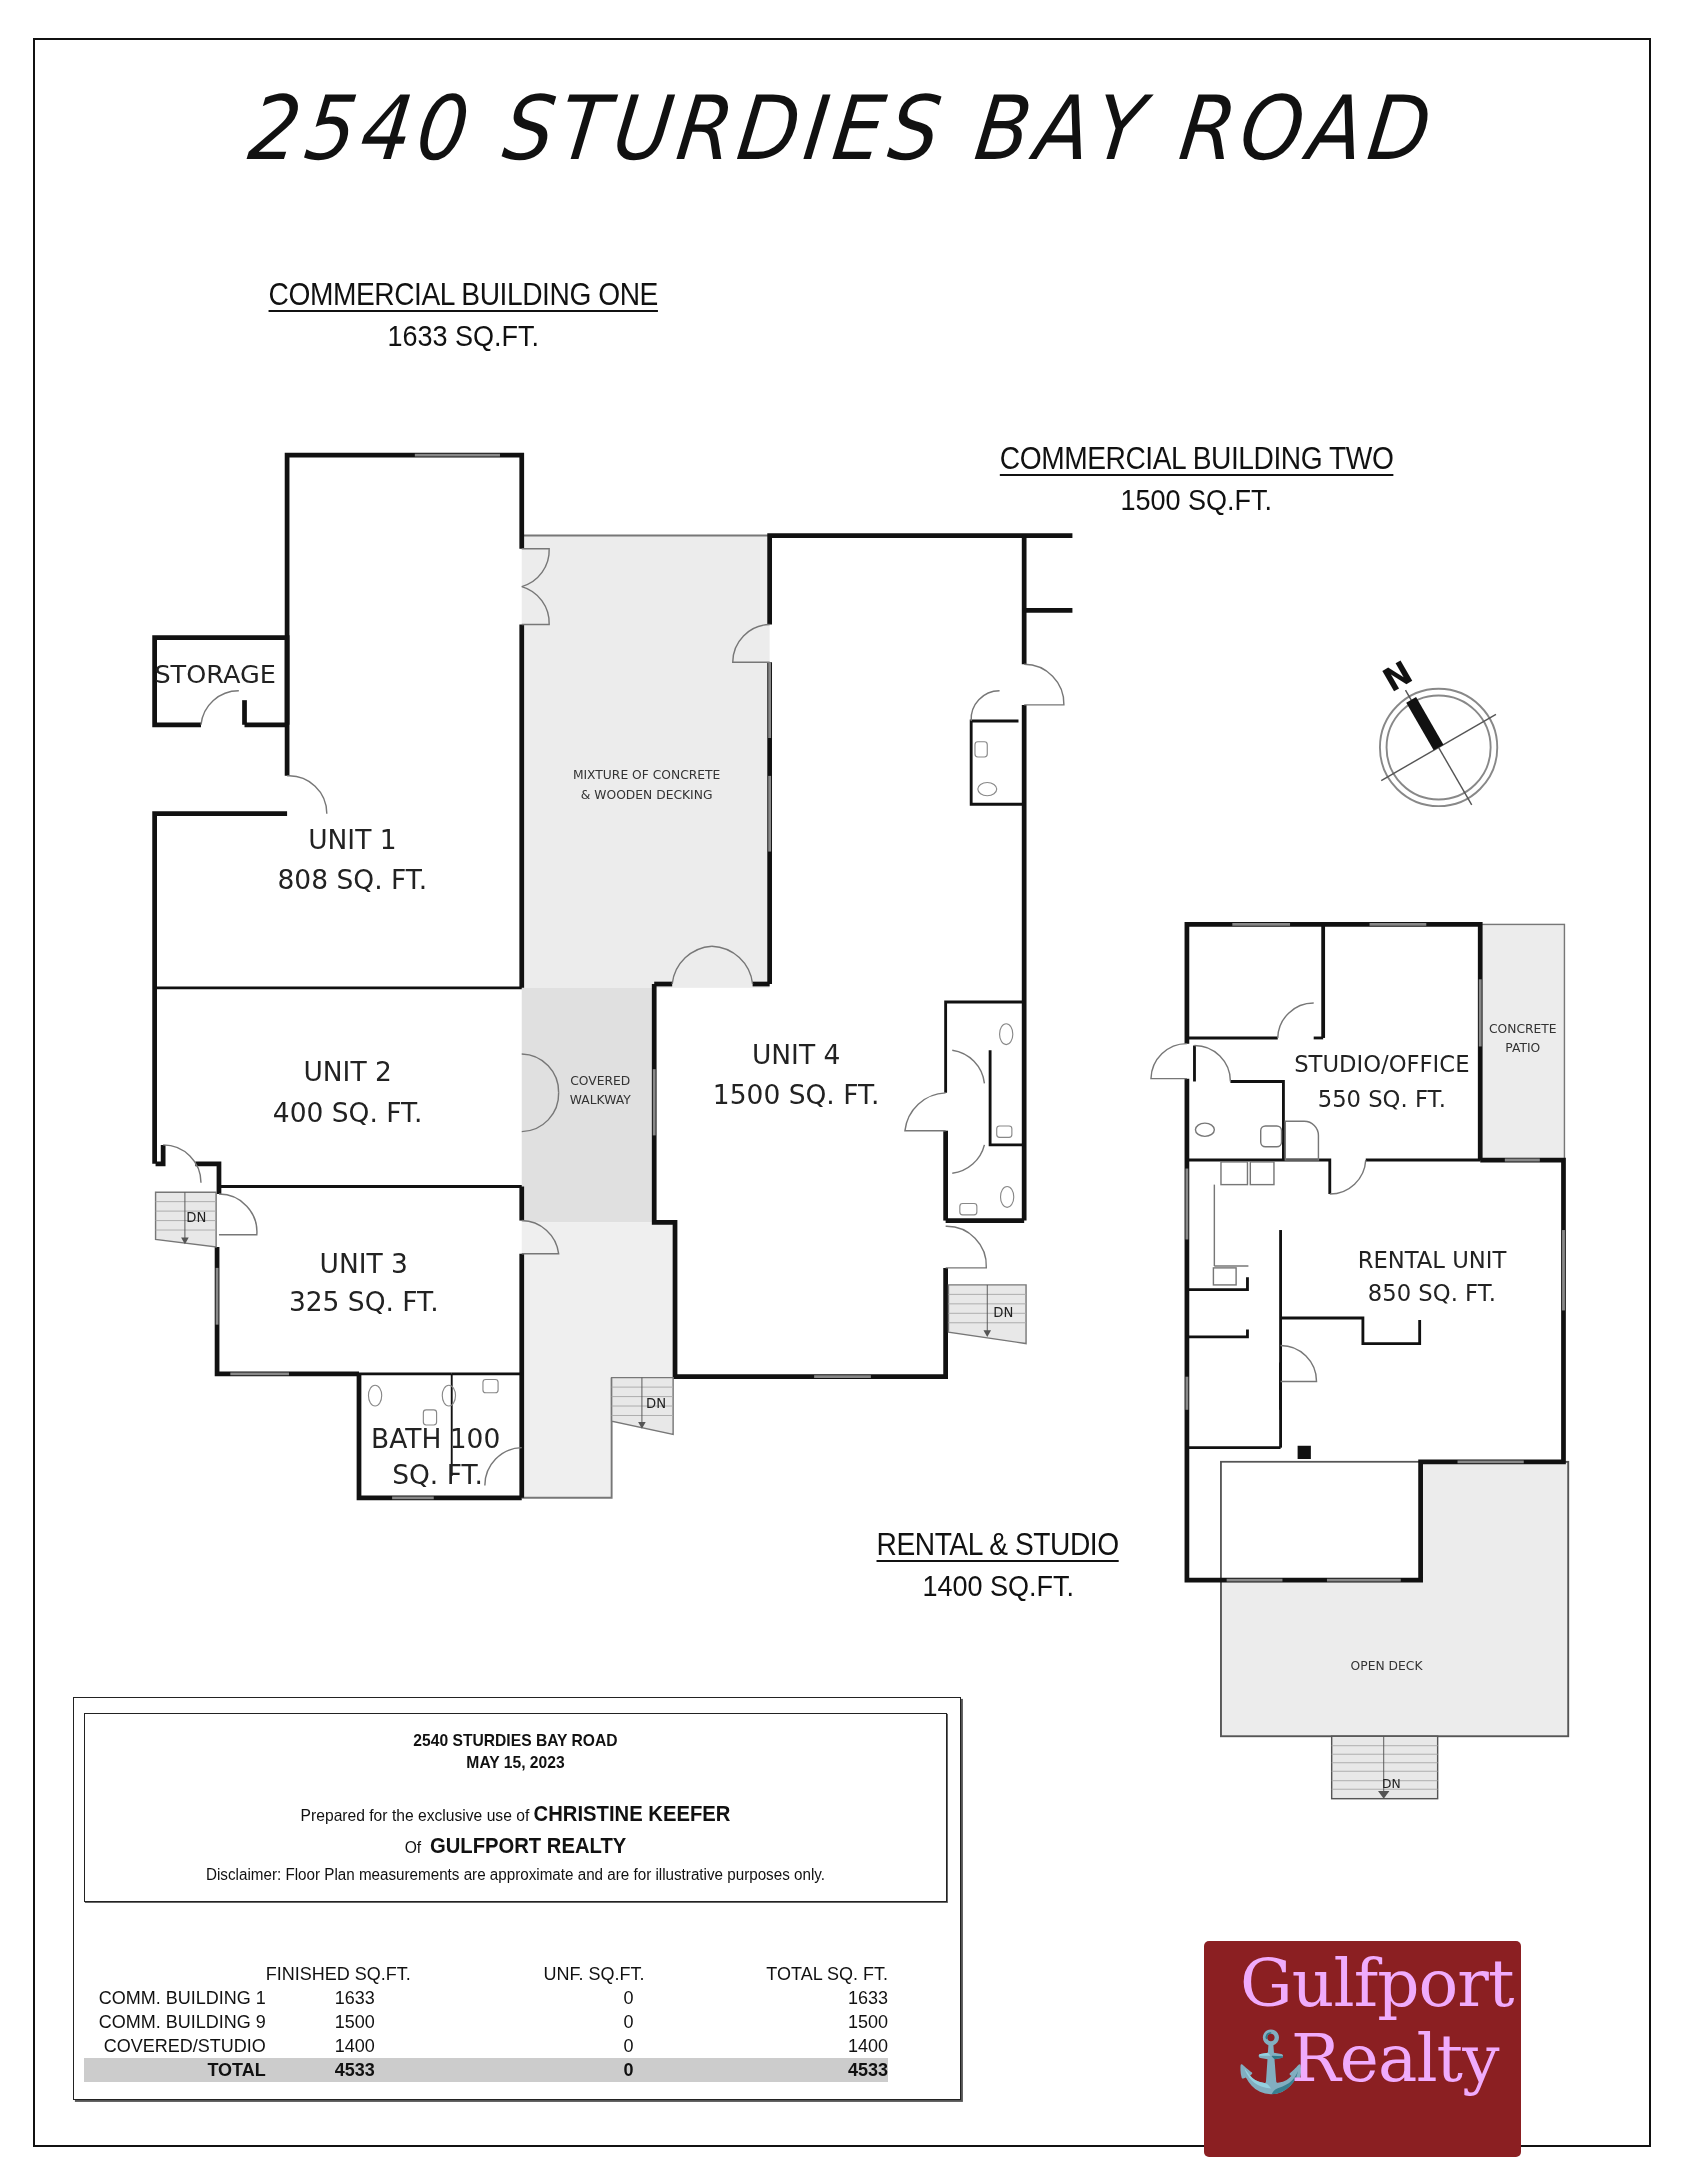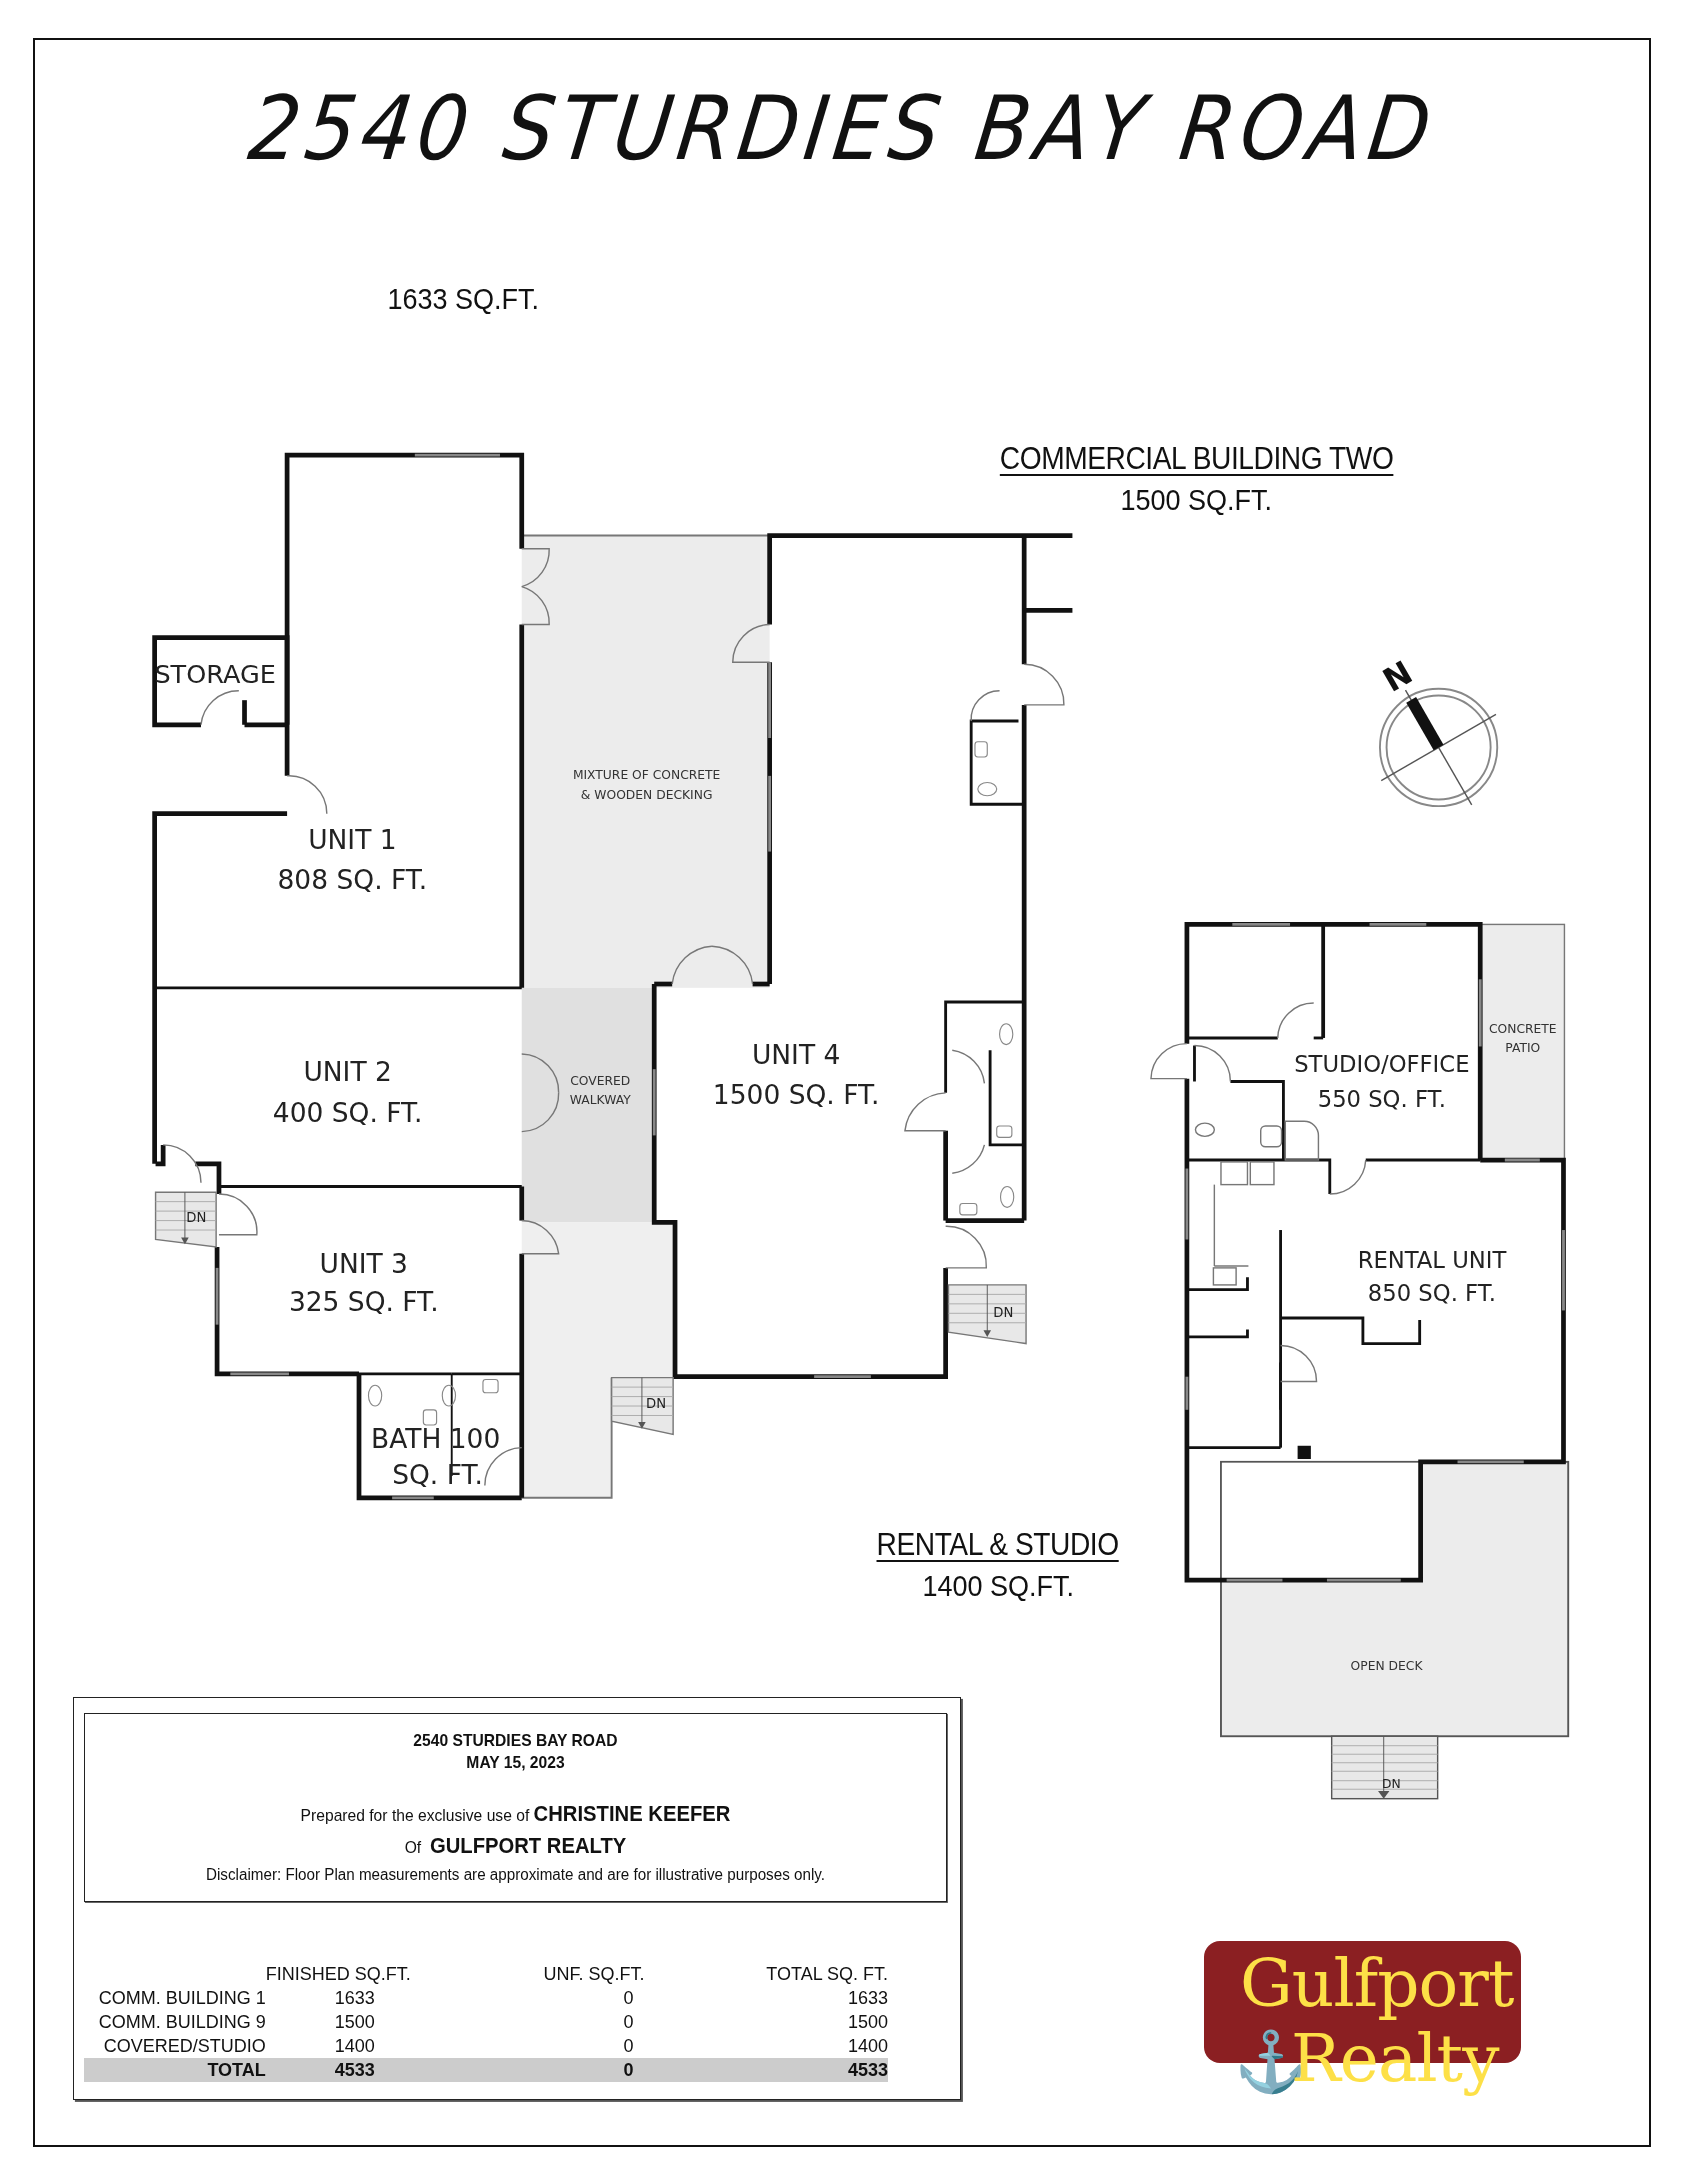--- a/index.html
+++ b/index.html
@@ -23,33 +23,34 @@
   .info-inner .l5 { margin-top: 7.6px; font-size: 16px; transform: scaleX(0.95); }
   .sqft-table { position: absolute; left: 84px; top: 1962px; width: 804px; border-collapse: collapse; font-size: 18px; }
   .sqft-table td, .sqft-table th { padding: 0; height: 24px; line-height: 24px; font-weight: normal; white-space: nowrap; }
   .sqft-table th { text-align: left; }
   .sqft-table .c-label { width: 199px; text-align: right; }
   .sqft-table .c-fin { width: 199px; }
   .sqft-table .c-unf { width: 227px; }
   .sqft-table .c-tot { width: 180px; text-align: right; }
   .sqft-table tr.total { background: #cccccc; font-weight: bold; border-radius: 12px; }
   .sqft-table tr.total td { font-weight: bold; }
-  .logo { position: absolute; left: 1204px; top: 1941px; width: 317px; height: 122px; background: #8b1f22; border-radius: 16px; color: #fde047; font-family: "DejaVu Serif", serif; }
+  .logo { position: absolute; left: 1204px; top: 1941px; width: 317px; height: 216px; background: #8b1f22; border-radius: 5px; color: #f0abfc; font-family: "DejaVu Serif", serif; }
   .logo .w1 { position: absolute; left: 36px; top: 9.5px; font-size: 66px; line-height: 1; letter-spacing: -0.9px; }
   .logo .w2 { position: absolute; left: 87px; top: 85px; font-size: 66px; line-height: 1; letter-spacing: -0.9px; }
   .logo .anchor { position: absolute; left: 30px; top: 91px; font-size: 59px; line-height: 1; }
 </style>
 </head>
 <body>
 
 <div class="frame"></div>
 
 <div class="title"><span>2540 STURDIES BAY ROAD</span></div>
 
 <div class="bldg-label" style="left:189px; top:276px; width:549px;">
+  <div><span class="name">COMMERCIAL BUILDING ONE</span></div>
   <div><span class="area">1633 SQ.FT.</span></div>
 </div>
 
 <div class="bldg-label" style="left:927px; top:440px; width:539px;">
   <div><span class="name">COMMERCIAL BUILDING TWO</span></div>
   <div><span class="area">1500 SQ.FT.</span></div>
 </div>
 
 <div class="bldg-label" style="left:823px; top:1526px; width:350px;">
   <div><span class="name">RENTAL &amp; STUDIO</span></div>

